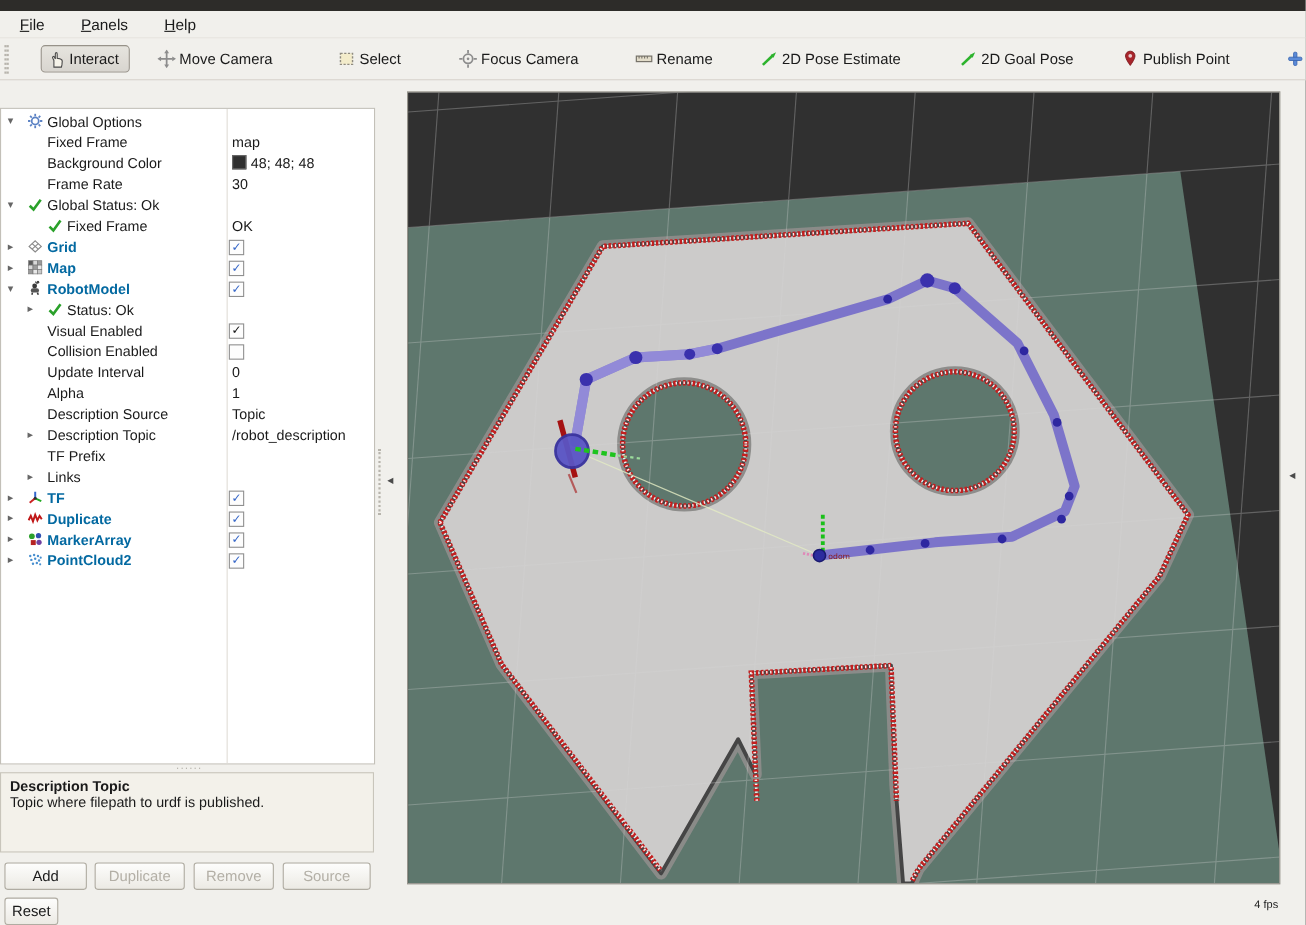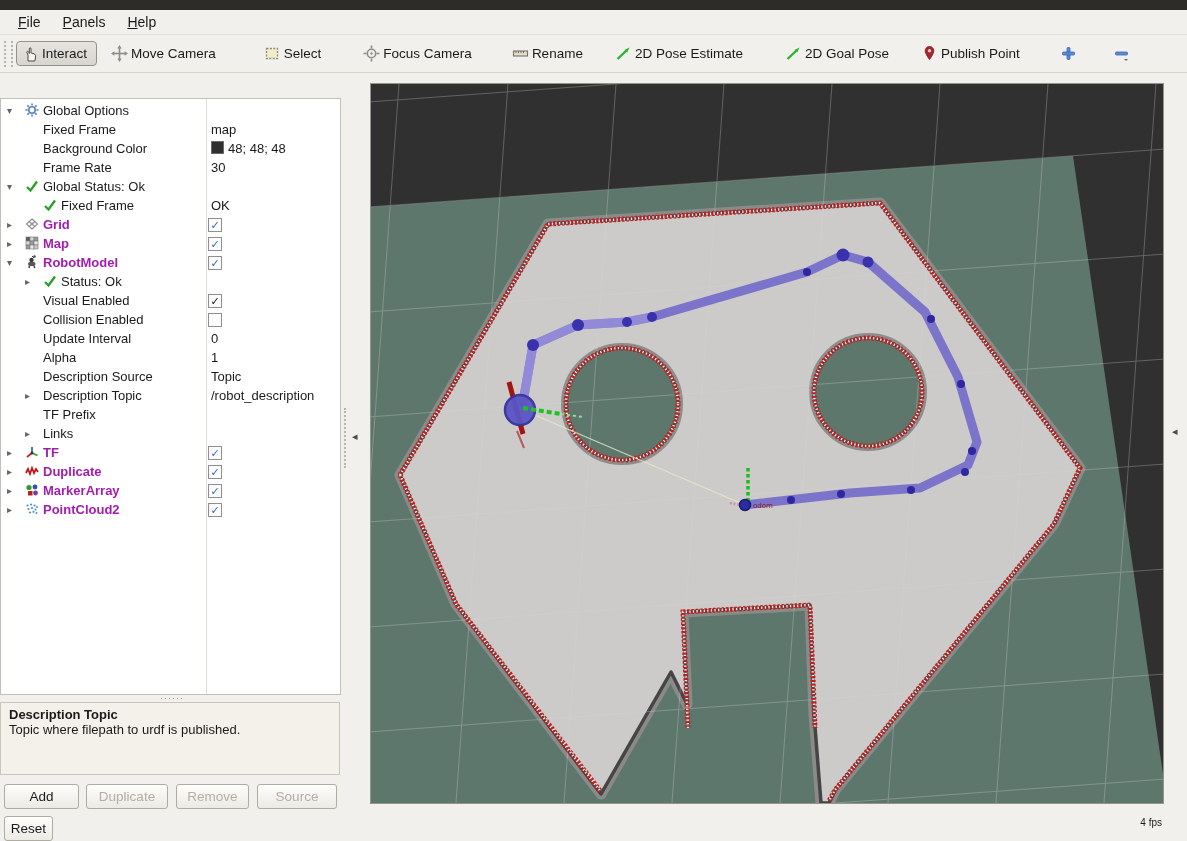--- a/index.html
+++ b/index.html
@@ -1,18 +1,18 @@
 <!DOCTYPE html>
 <html><head>
 <meta charset="utf-8">
 <style>
   html,body{margin:0;padding:0;}
   body{width:1187px;height:841px;position:relative;background:#f1f0ec;
        font-family:"Liberation Sans","DejaVu Sans",sans-serif;font-size:13px;color:#1a1a1a;overflow:hidden;}
-  .abs{position:absolute;}
+  .abs{position:absolute;gap:11px;}
   
   #top-strip{left:0;top:0;width:1187px;height:10px;background:#2d2c29;}
   #menu-bar{left:0;top:10px;width:1187px;height:24px;background:#f1f0ec;display:flex;align-items:center;
             border-bottom:1px solid #e3e1db;font-size:14px;}
   .menu-item{padding:2px 10px;margin-left:2px;cursor:default;}
   .menu-item:first-child{margin-left:8px;}
   #toolbar{left:0;top:35px;width:1187px;height:37px;background:#f1f0ec;border-bottom:1px solid #d7d4cd;
            display:flex;align-items:center;font-size:13.5px;}
   #toolbar-handle{width:5px;height:26px;margin-left:4px;border-left:2px dotted #b7b4ac;border-right:2px dotted #b7b4ac;}
   .tool{display:flex;align-items:center;gap:3px;padding:4px 6px;white-space:nowrap;}
@@ -26,21 +26,21 @@
   #displays-header .hicon{margin:0 8px 0 6px;display:inline-flex;}
   #panel-close{position:absolute;right:6px;top:4px;width:15px;height:15px;border-radius:50%;
       background:radial-gradient(circle at 35% 30%,#ef8a8a,#cc2f2f 65%,#a31d1d);border:1px solid #8f1d1d;
       color:#fff;font-size:9px;line-height:14px;text-align:center;font-weight:bold;}
   #tree{position:absolute;left:0;top:26px;right:1px;bottom:0;background:#ffffff;border:1px solid #c3c0b8;overflow:hidden;}
   #col-divider{position:absolute;left:205px;top:0;bottom:0;border-left:1px solid #e0ddd6;}
   .trow{position:absolute;left:0;right:0;height:19px;line-height:19px;}
   .arrow{position:absolute;top:0;font-size:10px;color:#666;}
   .ricon{position:absolute;top:2px;width:14px;height:14px;display:inline-flex;}
   .rlabel{position:absolute;top:0;white-space:nowrap;}
-  .rlabel.blue{color:#a21caf;font-weight:bold;}
+  .rlabel.blue{color:#0369a1;font-weight:bold;}
   .rvalue{position:absolute;left:210px;top:0;white-space:nowrap;}
   .checkbox{position:absolute;left:207px;top:3px;width:12px;height:12px;border:1px solid #8f8f8f;background:#fdfdfd;
             font-size:11px;line-height:12px;text-align:center;font-weight:bold;}
   .checkbox.blue{color:#3465c8;}
   .checkbox.black{color:#111;}
   .checkbox.empty{color:transparent;}
   .swatch{display:inline-block;width:11px;height:11px;background:#2f2f2f;border:1px solid #6b6b6b;
           vertical-align:-1px;margin-right:4px;}
   #tree-splitter{left:150px;top:696px;width:44px;height:5px;color:#9a968e;font-size:9px;line-height:4px;text-align:center;letter-spacing:1px;}
   
@@ -61,21 +61,21 @@
 
 <div id="top-strip" class="abs"></div>
 <div id="menu-bar" class="abs">
     <span class="menu-item"><u>F</u>ile</span>
     <span class="menu-item"><u>P</u>anels</span>
     <span class="menu-item"><u>H</u>elp</span>
   </div>
 
 <div id="toolbar" class="abs">
   <div id="toolbar-handle"></div>
-  <div class="tool active" style="margin-left:3px">
+  <div class="tool active" style="margin-left:18px">
     <span class="tico">
       <svg width="16" height="16" viewBox="0 0 16 16">
           <path d="M5,15 L5,9 L4,7 Q3.4,5.6 4.4,5.3 Q5.2,5.1 5.8,6.5 L6.3,7.6 L6.3,3 Q6.3,1.8 7.2,1.8 Q8,1.8 8,3 L8,7 L8.6,7.1 Q12.6,7.6 12.6,9.6 L12.3,13 L11.8,15 Z" fill="#f6f3e9" stroke="#4a4a4a" stroke-width="1"></path>
         </svg>
     </span>
     <span>Interact</span>
   </div>
   <div class="tool" style="margin-left:8px">
     <span class="tico">
       <svg width="17" height="17" viewBox="0 0 17 17">

